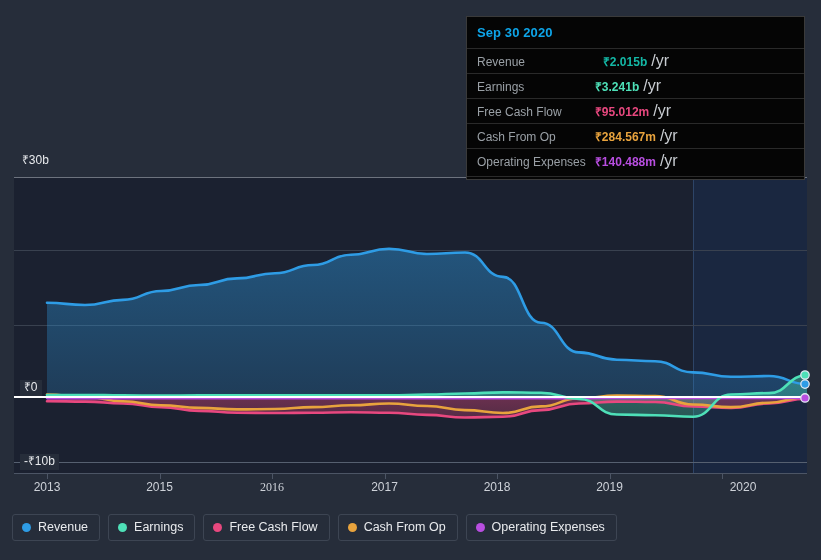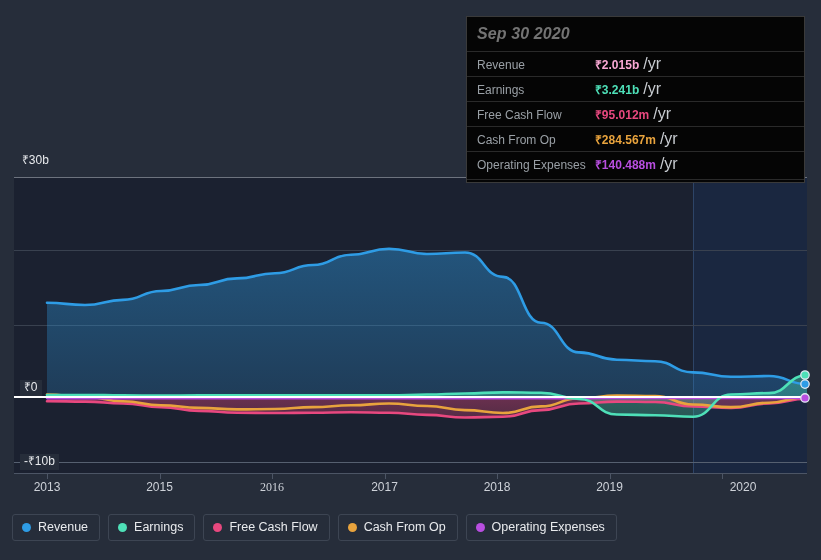--- a/index.html
+++ b/index.html
@@ -150,26 +150,25 @@
     left: 466px;
     top: 16px;
     width: 339px;
     background: #050505;
     border: 1px solid #3a3a3a;
     box-sizing: border-box;
     padding: 8px 0 2px 0;
     z-index: 80;
   }
   .tt-title {
-    font-size: 16px;
+    font-size: 13px;
     font-weight: bold;
-    color: #737373;
+    color: #0ea5e9;
     padding: 0 10px 8px 10px;
     letter-spacing: .1px;
-    font-style: italic;
   }
   .tt-row {
     display: flex;
     align-items: baseline;
     border-top: 1px solid #2a2a2a;
     padding: 3px 10px 3px 10px;
     min-height: 17px;
   }
   .tt-row.no-border { border-top: none; padding-top: 0; }
   .tt-label {
@@ -291,21 +290,21 @@
         <span class="legend-dot" style="background: rgb(184, 78, 224);"></span>
         <span class="legend-text">Operating Expenses</span>
       </div>
     </div>
 
   <div class="tooltip">
     <div class="tt-title">Sep 30 2020</div>
     <div id="tt-rows">
         <div class="tt-row">
           <div class="tt-label">Revenue</div>
-          <div><span class="tt-value" style="color: #f9a8d4;">₹2.015b</span><span class="tt-unit">/yr</span></div>
+          <div><span class="tt-value" style="color: #14b8a6; margin-left: 8px;">₹2.015b</span><span class="tt-unit">/yr</span></div>
         </div>
         <div class="tt-row">
           <div class="tt-label">Earnings</div>
           <div><span class="tt-value" style="color: rgb(78, 224, 184);">₹3.241b</span><span class="tt-unit">/yr</span></div>
         </div>
         <div class="tt-row">
           <div class="tt-label">Free Cash Flow</div>
           <div><span class="tt-value" style="color: rgb(232, 72, 127);">₹95.012m</span><span class="tt-unit">/yr</span></div>
         </div>
         <div class="tt-row">

